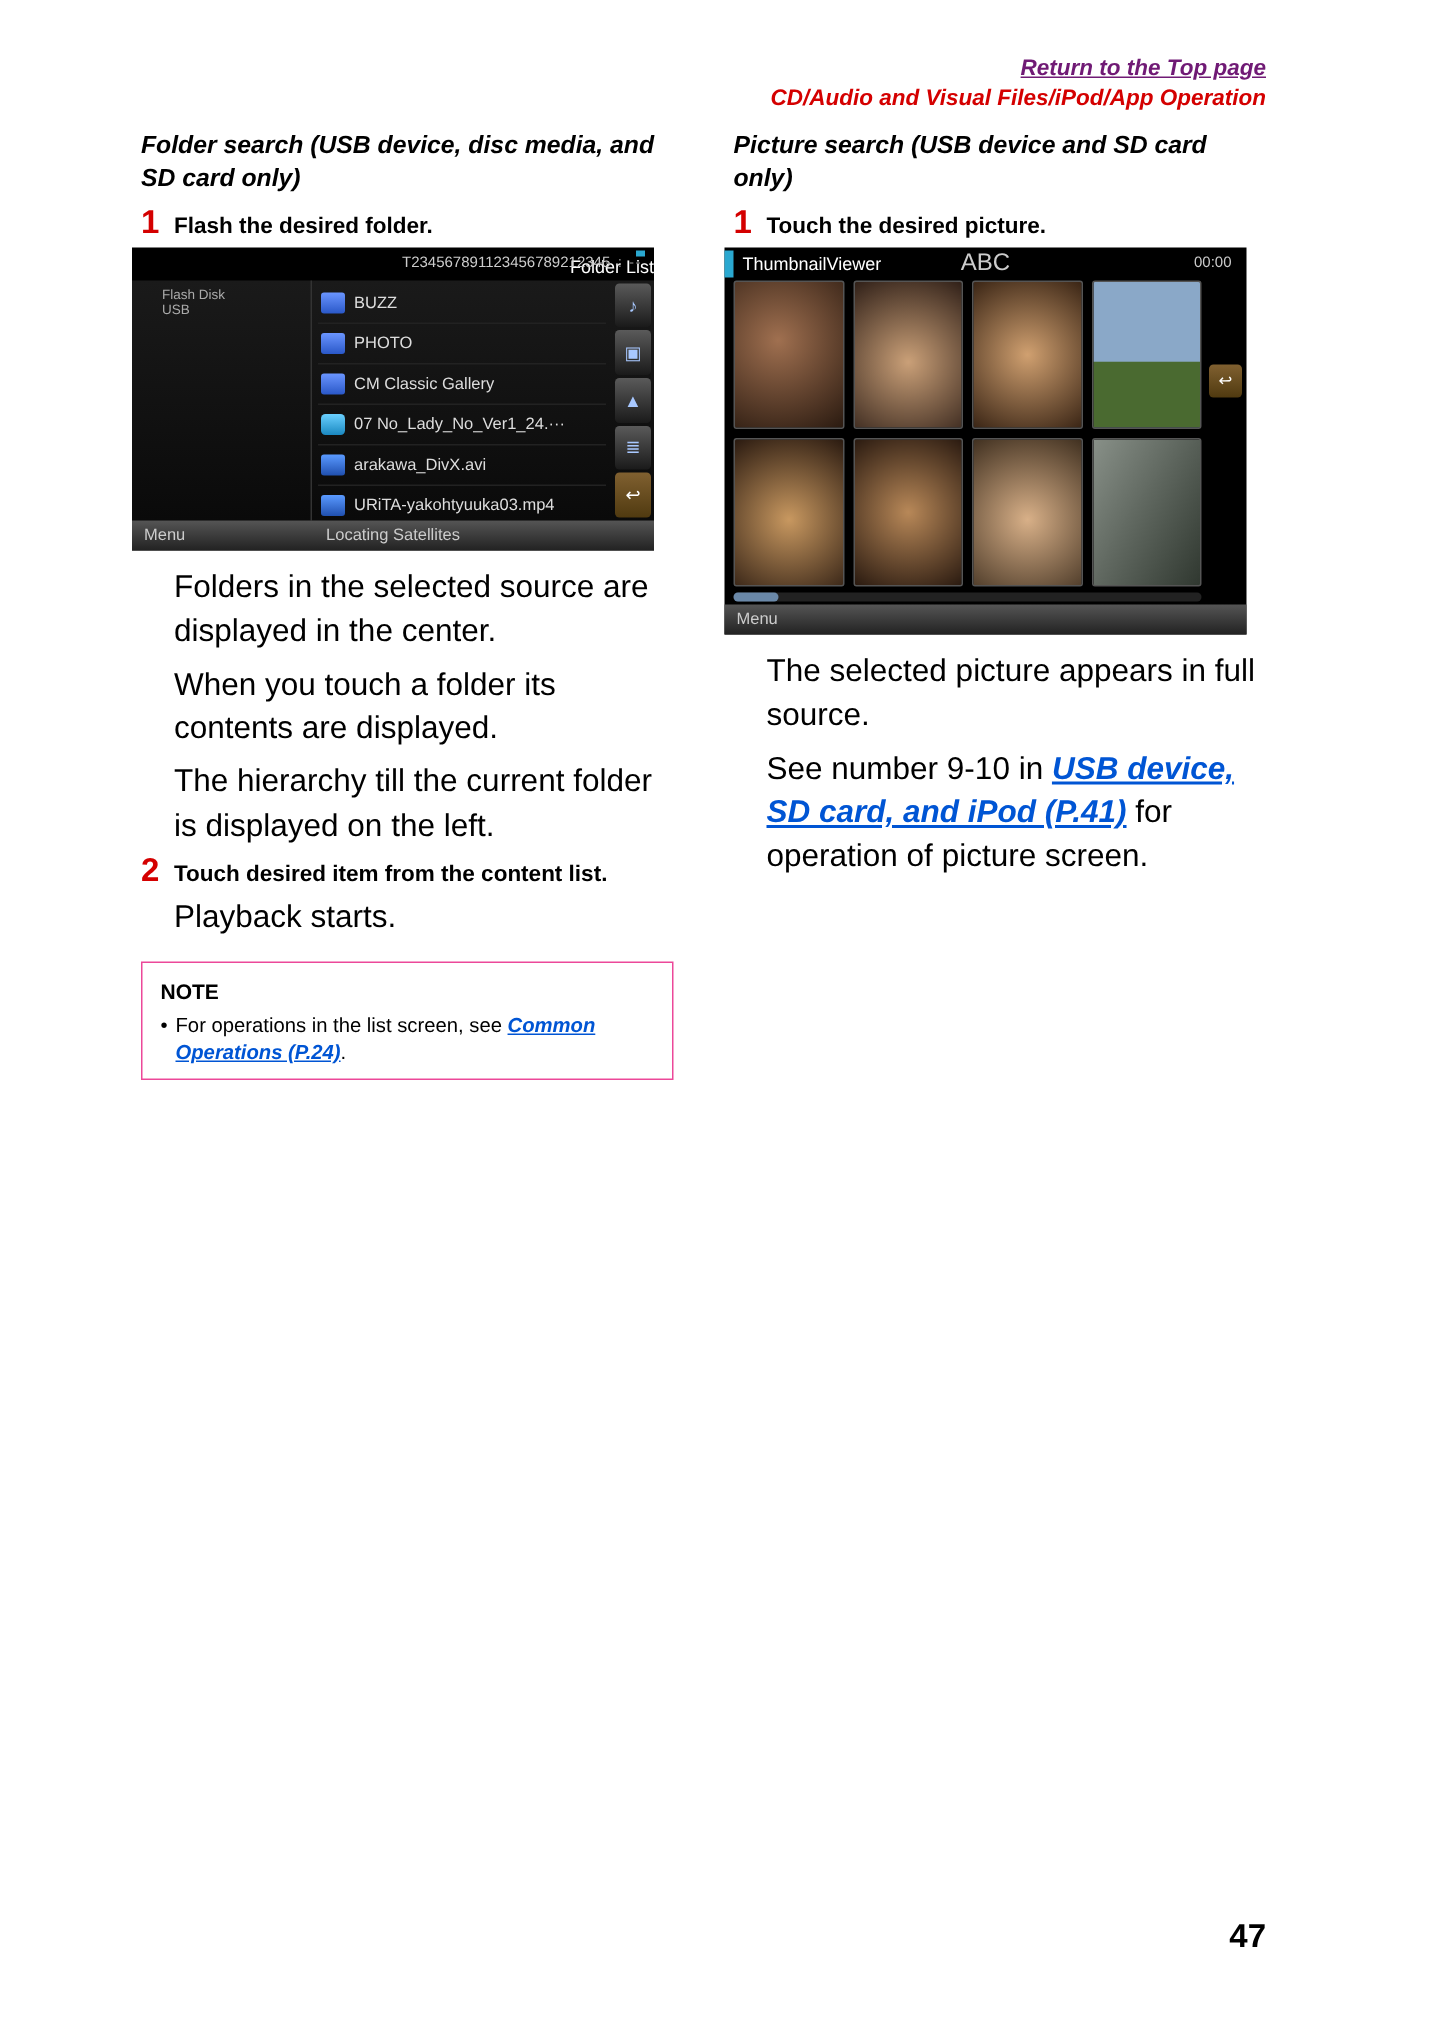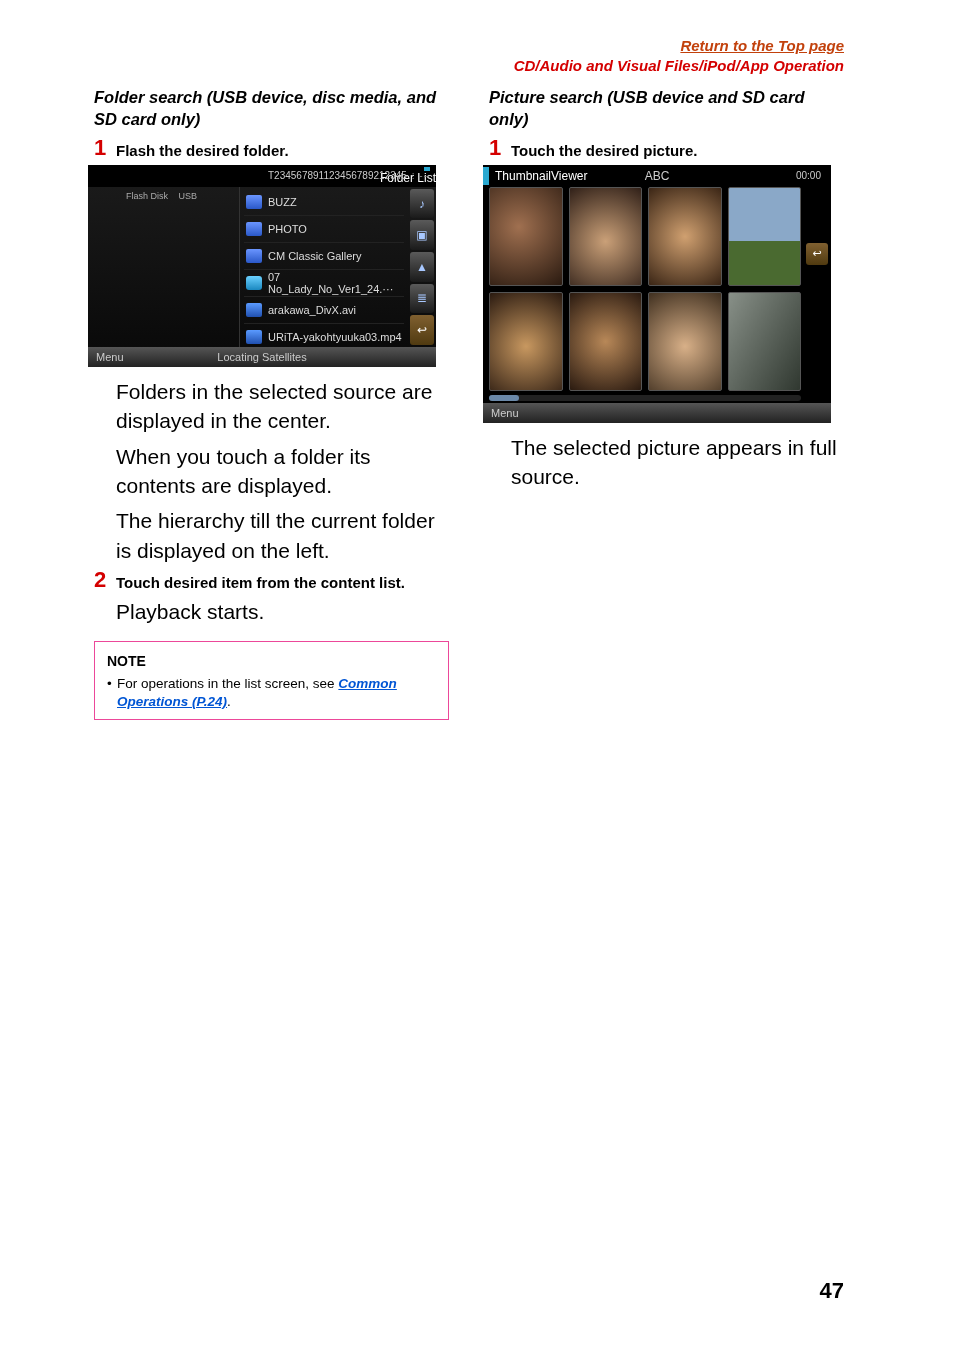--- a/index.html
+++ b/index.html
@@ -14,21 +14,21 @@
   .header-links {
     position: absolute;
     top: 36px;
     right: 110px;
     text-align: right;
     font-weight: 700;
     font-style: italic;
     font-size: 15px;
     line-height: 1.35;
   }
-  .header-links .top-link { color: #c2410c; }
+  .header-links .top-link { color: #701a75; }
   .header-links .section { color: #d40000; }
   .columns {
     position: absolute;
     top: 86px;
     left: 94px;
     right: 110px;
     display: flex;
     gap: 40px;
   }
   .col { flex: 1; min-width: 0; }
@@ -95,23 +95,22 @@
   .shot1 .edge { width: 6px; height: 18px; background: #2aa8d0; margin-right: 6px; }
   .shot1 .title-left { font-size: 12px; color: #fff; }
   .shot1 .title-mid { position: absolute; left: 180px; top: 3px; font-size: 10px; color: #ccc; }
   .shot1 .title-right { position: absolute; right: 8px; top: 3px; font-size: 10px; color: #888; letter-spacing: 1px; }
   .shot1 .body {
     position: absolute; left: 0; top: 22px; right: 0; bottom: 20px;
     display: flex;
     background: linear-gradient(#1a1a1a,#0a0a0a);
   }
   .shot1 .leftpane {
-    width: 120px; padding: 4px 6px; font-size: 9px; color: #aaa;
+    width: 120px; padding: 4px 20px; font-size: 9px; color: #aaa;
     border-right: 1px solid #333;
-    margin-left: 32px;
   }
   .shot1 .leftpane span { margin-right: 8px; }
   .shot1 .centerpane { flex: 1; padding: 2px 4px; }
   .shot1 .row {
     height: 27px; display: flex; align-items: center;
     border-bottom: 1px solid #222; gap: 6px;
     padding: 0 2px;
     font-size: 11px; color: #ddd;
   }
   .shot1 .ico { width: 16px; height: 14px; border-radius: 2px; flex-shrink: 0; }
@@ -146,21 +145,21 @@
     font-family: Arial, sans-serif;
     color: #ddd;
     font-size: 11px;
   }
   .shot2 .titlebar {
     position: absolute; left: 0; top: 2px; height: 18px; width: 100%;
     display: flex; align-items: center;
   }
   .shot2 .edge { width: 6px; height: 18px; background: #2aa8d0; margin-right: 6px; }
   .shot2 .title-left { font-size: 12px; color: #fff; }
-  .shot2 .title-mid { position: absolute; left: 50%; transform: translateX(-50%); font-size: 12px; color: #ccc; }
+  .shot2 .title-mid { position: absolute; left: 50%; transform: translateX(-50%); font-size: 16px; color: #ccc; }
   .shot2 .title-right { position: absolute; right: 10px; top: 3px; font-size: 10px; color: #ccc; }
   .shot2 .grid {
     position: absolute; top: 22px; left: 6px; right: 30px; bottom: 32px;
     display: grid; grid-template-columns: repeat(4, 1fr); grid-template-rows: 1fr 1fr;
     gap: 6px;
   }
   .shot2 .thumb { background: #333; border: 1px solid #555; border-radius: 2px; }
   .shot2 .thumb.a { background: radial-gradient(circle at 40% 40%, #a07050, #2a1a10); }
   .shot2 .thumb.b { background: radial-gradient(circle at 50% 55%, #caa078, #302018); }
   .shot2 .thumb.c { background: radial-gradient(circle at 50% 50%, #d0a070, #3a2515); }
@@ -313,16 +312,19 @@
       <div class="rbtn">↩</div>
       <div class="scroll">
           <div class="bar"></div>
         </div>
       <div class="footer">
         <div class="menu">Menu</div>
       </div>
     </div>
 
     <div class="body-text">The selected picture appears in full source.</div>
+    <div class="body-text">
+      <span>See number 9-10 in </span><a href="#" class="link">USB device, SD card, and iPod (P.41)</a><span> for operation of picture screen.</span>
+    </div>
   </div>
 </div>
 
 <div class="page-num">47</div>
 
 </body></html>

